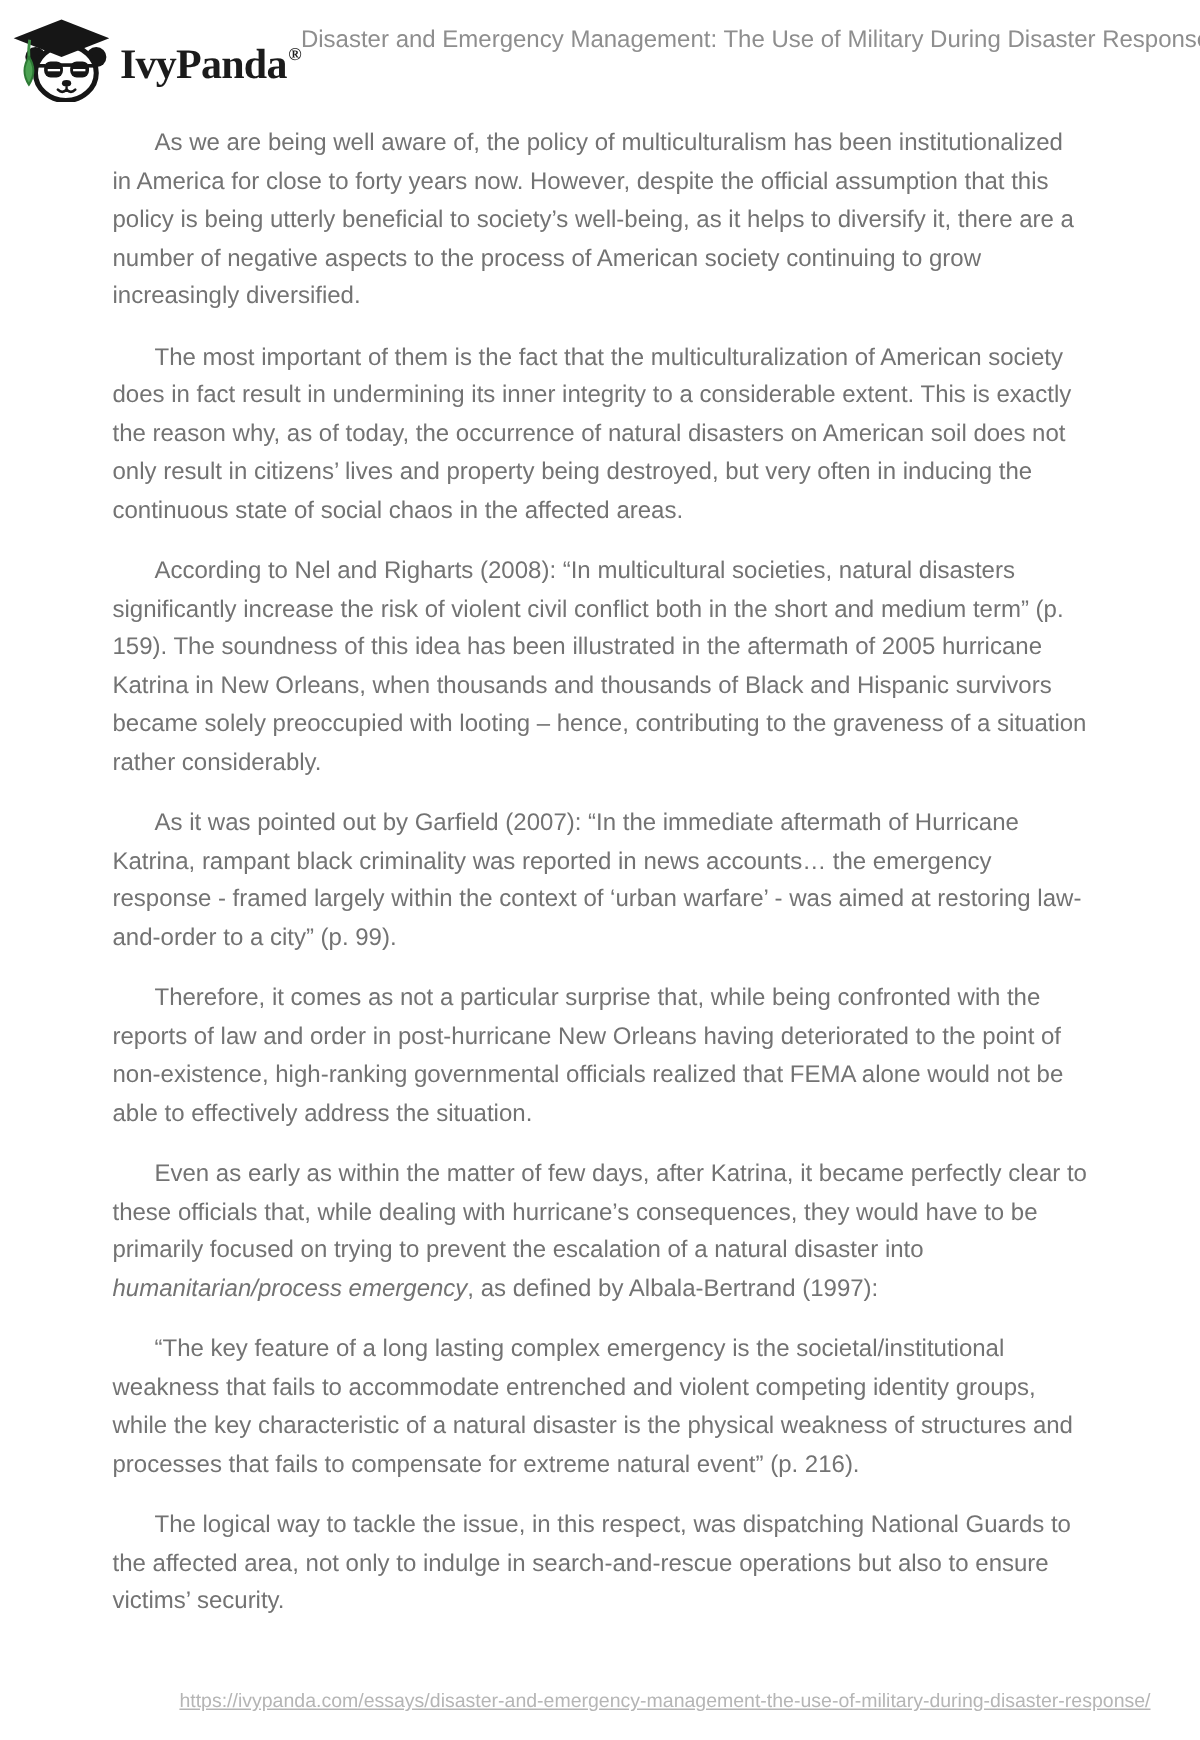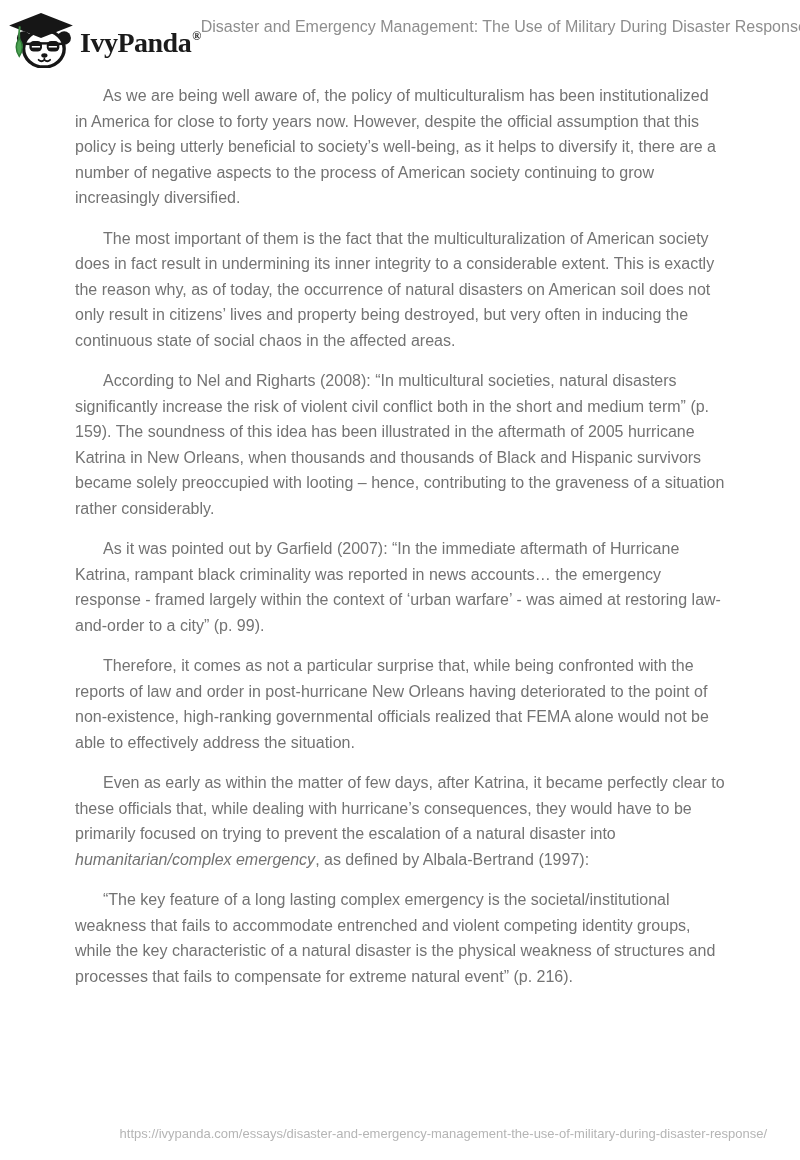--- a/index.html
+++ b/index.html
@@ -64,21 +64,21 @@
   
   .footer {
     position: absolute;
     top: 1126px;
     left: 33px;
     right: 33px;
     text-align: right;
     font-size: 13px;
     color: #b5b5b5;
   }
-  .footer .url { white-space: nowrap; }
+  .footer .url { white-space: nowrap; text-decoration: underline; }
 </style>
 </head>
 <body>
 
 <div class="page">
 
   <header class="header">
     <div class="logo">
       <svg class="logo-icon" viewBox="0 0 68 58" aria-hidden="true">
 
@@ -108,21 +108,22 @@
     </div>
     <div class="doc-title">Disaster and Emergency Management: The Use of Military During Disaster Response</div>
   </header>
 
   <main class="article">
     <p>As we are being well aware of, the policy of multiculturalism has been institutionalized in America for close to forty years now. However, despite the official assumption that this policy is being utterly beneficial to society’s well-being, as it helps to diversify it, there are a number of negative aspects to the process of American society continuing to grow increasingly diversified.</p>
     <p>The most important of them is the fact that the multiculturalization of American society does in fact result in undermining its inner integrity to a considerable extent. This is exactly the reason why, as of today, the occurrence of natural disasters on American soil does not only result in citizens’ lives and property being destroyed, but very often in inducing the continuous state of social chaos in the affected areas.</p>
     <p>According to Nel and Righarts (2008): “In multicultural societies, natural disasters significantly increase the risk of violent civil conflict both in the short and medium term” (p. 159). The soundness of this idea has been illustrated in the aftermath of 2005 hurricane Katrina in New Orleans, when thousands and thousands of Black and Hispanic survivors became solely preoccupied with looting – hence, contributing to the graveness of a situation rather considerably.</p>
     <p>As it was pointed out by Garfield (2007): “In the immediate aftermath of Hurricane Katrina, rampant black criminality was reported in news accounts… the emergency response - framed largely within the context of ‘urban warfare’ - was aimed at restoring law-and-order to a city” (p. 99).</p>
     <p>Therefore, it comes as not a particular surprise that, while being confronted with the reports of law and order in post-hurricane New Orleans having deteriorated to the point of non-existence, high-ranking governmental officials realized that FEMA alone would not be able to effectively address the situation.</p>
-    <p><span>Even as early as within the matter of few days, after Katrina, it became perfectly clear to these officials that, while dealing with hurricane’s consequences, they would have to be primarily focused on trying to prevent the escalation of a natural disaster into </span><em>humanitarian/complex emergency</em><span>, as defined by Albala-Bertrand (1997):</span></p>
+    <p><span>Even as early as within the matter of few days, after Katrina, it became perfectly clear to these officials that, while dealing with hurricane’s consequences, they would have to be primarily focused on trying to prevent the escalation of a natural disaster into </span><em>humanitarian/process emergency</em><span>, as defined by Albala-Bertrand (1997):</span></p>
     <p>“The key feature of a long lasting complex emergency is the societal/institutional weakness that fails to accommodate entrenched and violent competing identity groups, while the key characteristic of a natural disaster is the physical weakness of structures and processes that fails to compensate for extreme natural event” (p. 216).</p>
+    <p>The logical way to tackle the issue, in this respect, was dispatching National Guards to the affected area, not only to indulge in search-and-rescue operations but also to ensure victims’ security.</p>
   </main>
 
   <footer class="footer">
     <span class="url">https://ivypanda.com/essays/disaster-and-emergency-management-the-use-of-military-during-disaster-response/</span>
   </footer>
 
 </div>
 
 </body></html>

